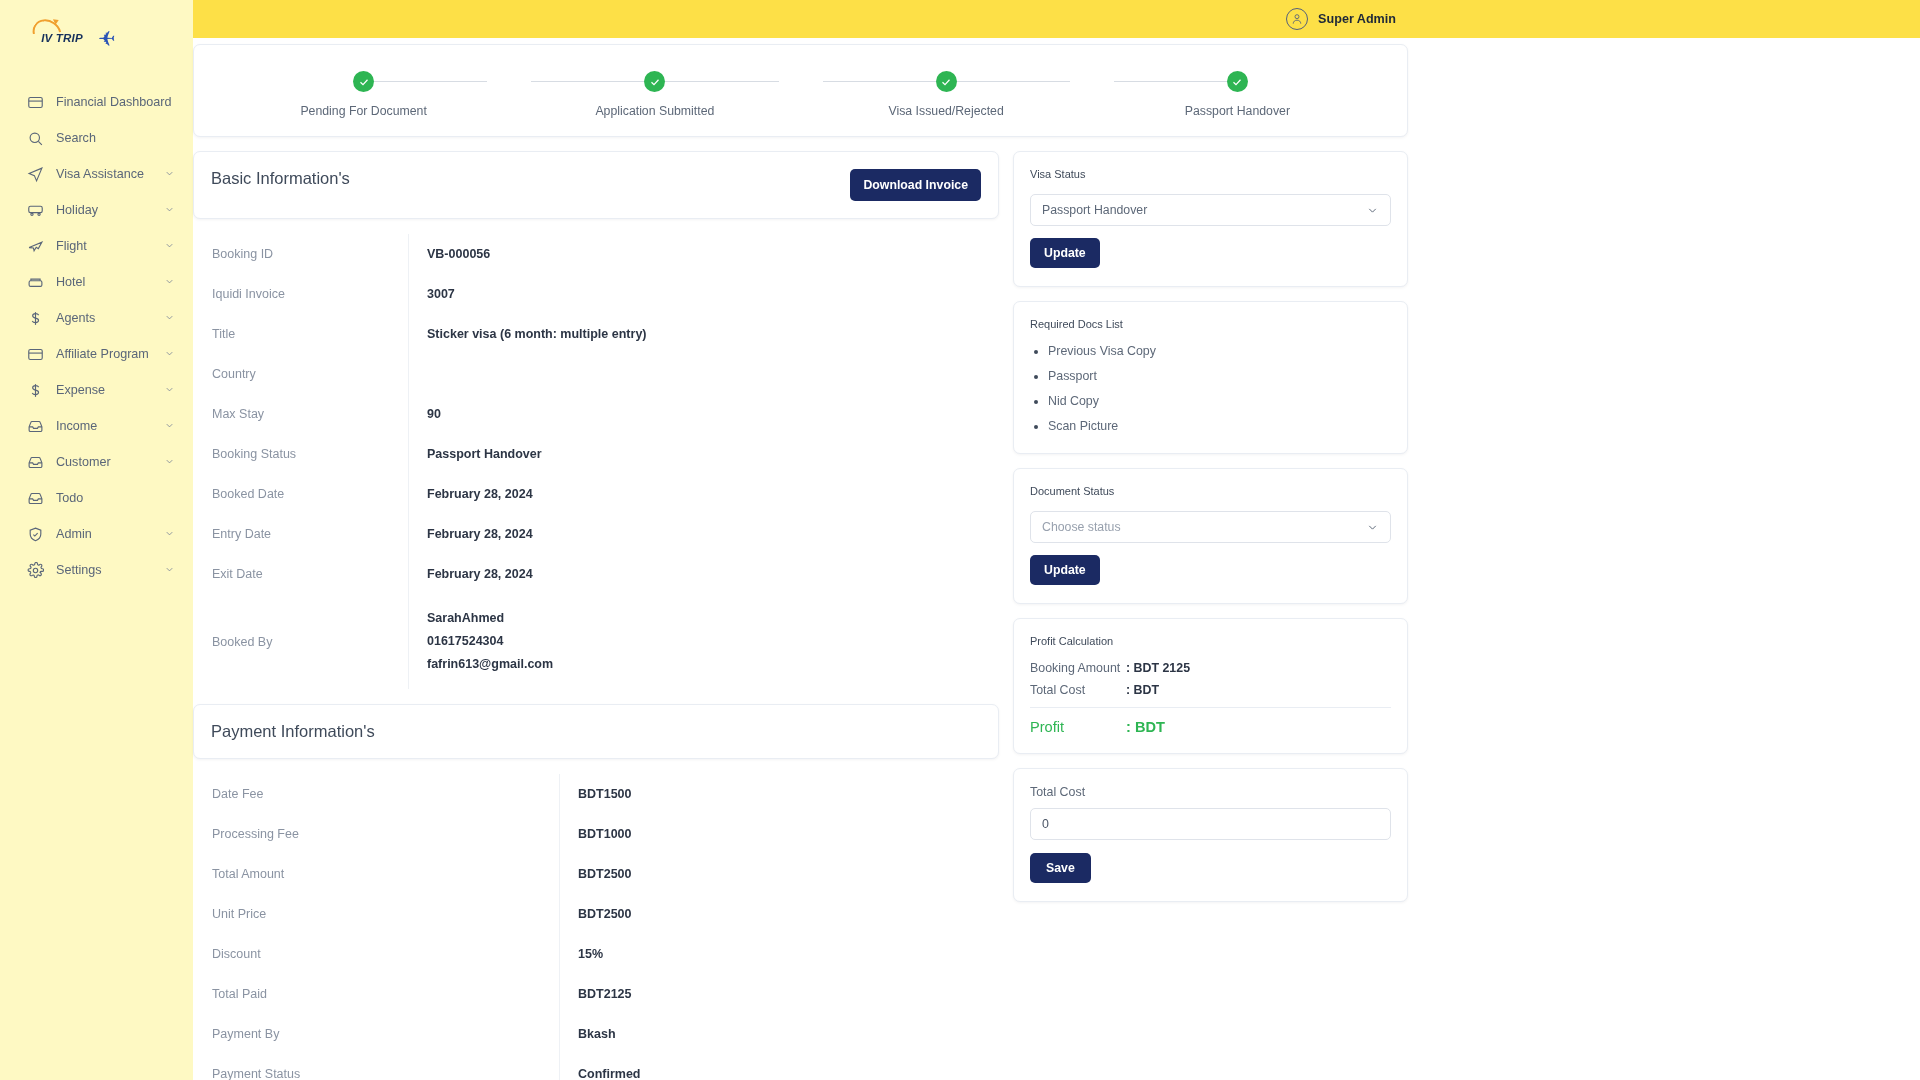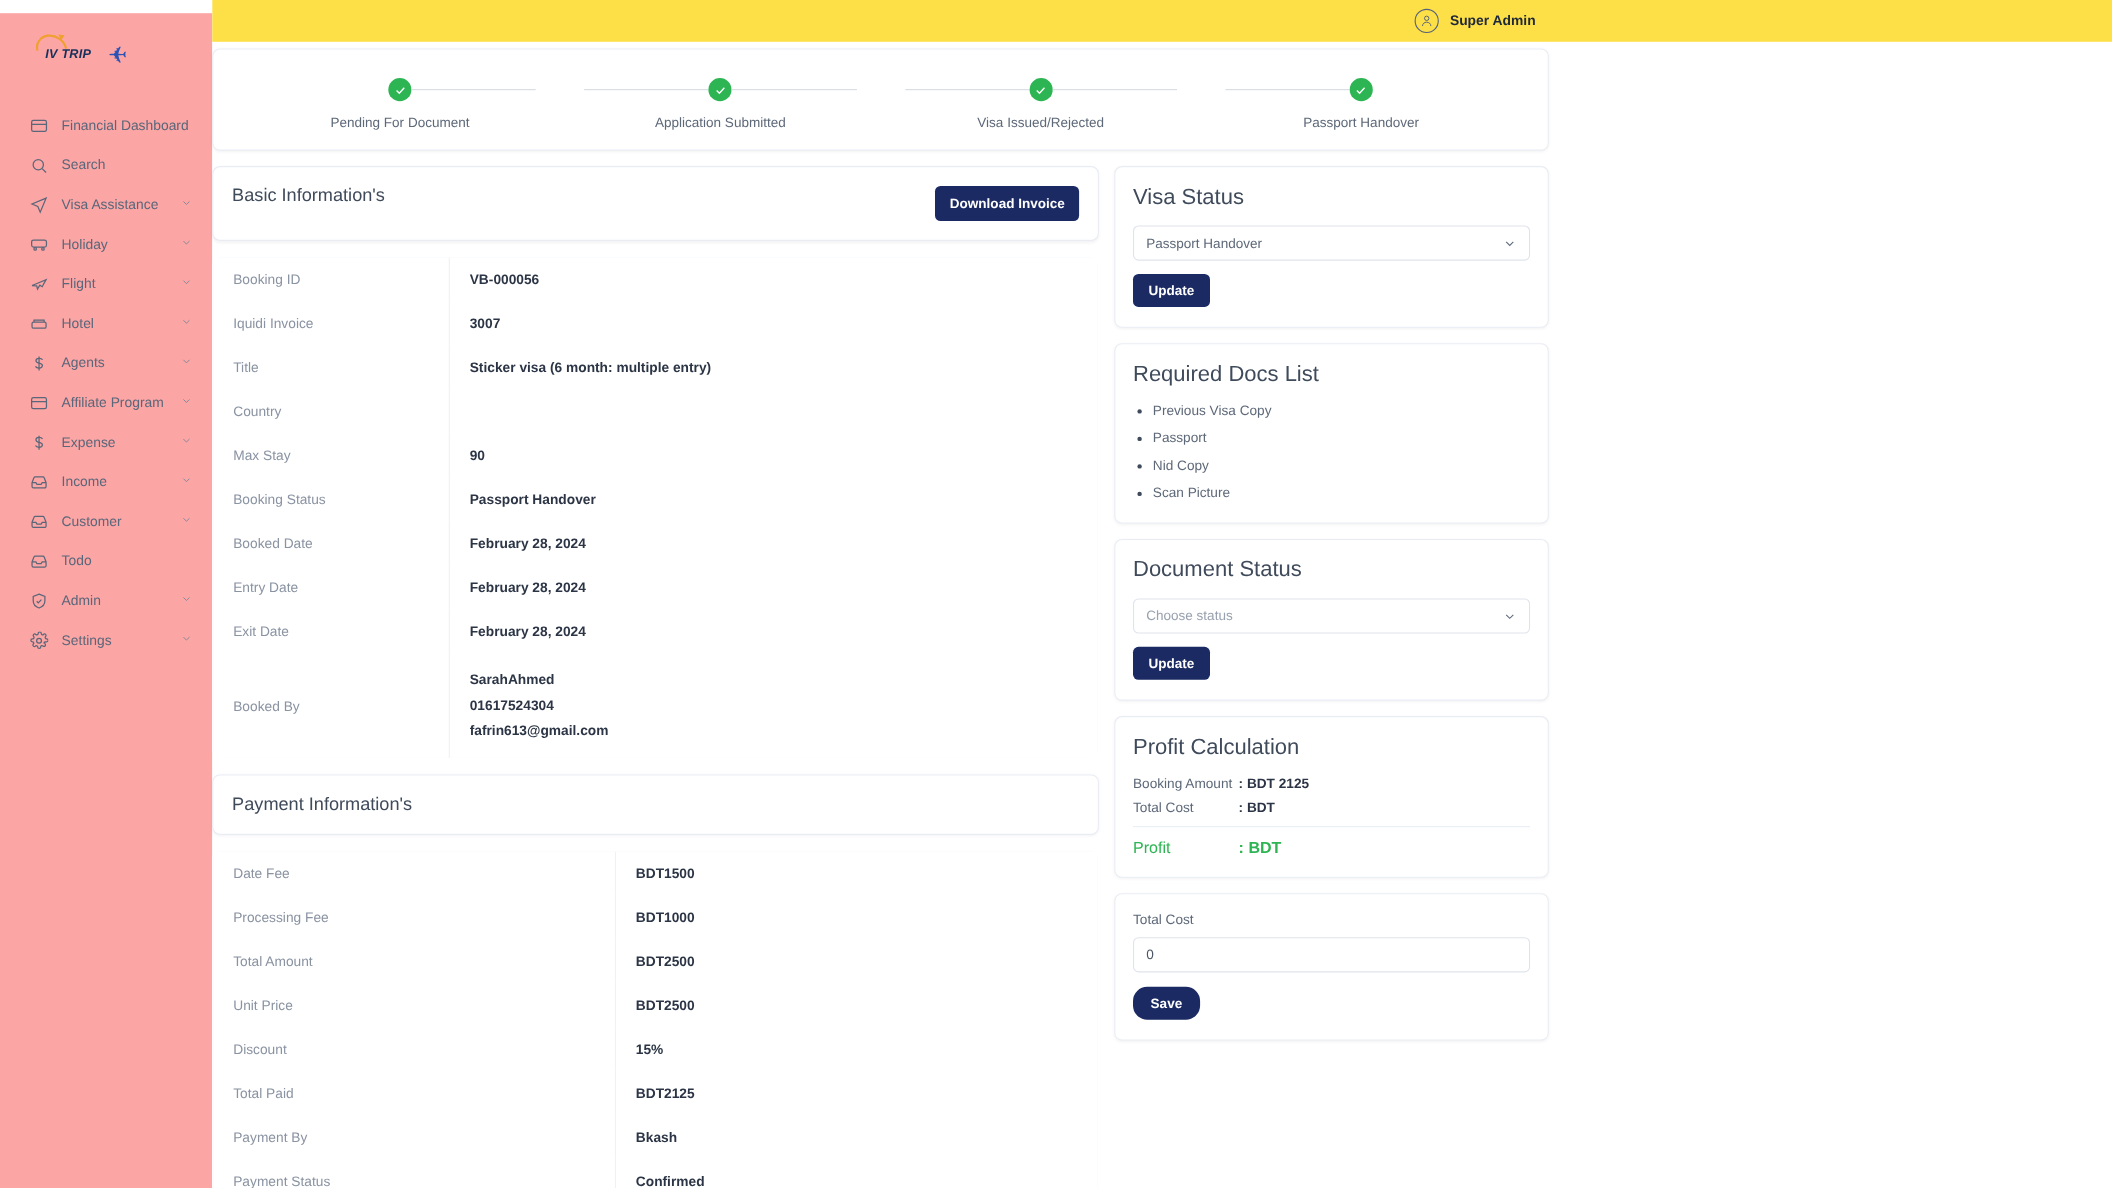--- a/index.html
+++ b/index.html
@@ -8,24 +8,23 @@
     width: 1920px; height: 1080px;
     font-family: "Liberation Sans", sans-serif;
     background: #ffffff;
     overflow: hidden;
   }
   .app { display: flex; width: 1920px; height: 1080px; }
 
   
   .sidebar {
     width: 193px; min-width: 193px;
-    background: #fca5a5;
+    background: #fef9c3;
     padding-top: 12px;
     position: relative;
-    margin-top: 12px;
   }
   .brand {
     display: flex; align-items: center; gap: 10px;
     padding: 8px 0 0 36px;
     height: 44px;
   }
   .brand-logo {
     position: relative;
     width: 52px; height: 26px;
     display: flex; align-items: center; justify-content: center;
@@ -133,39 +132,39 @@
   .panel-title { font-size: 16.5px; color: #3f4a5a; font-weight: normal; }
 
   .btn {
     border: none; border-radius: 5px; cursor: pointer;
     font-family: "Liberation Sans", sans-serif;
     font-weight: bold; color: #fff;
     background: #1b2a63;
   }
   .btn-download { font-size: 12.3px; padding: 9px 13px; margin-left: 32px; }
   .btn-update { font-size: 12.3px; padding: 8px 14px; }
-  .btn-save { font-size: 12.3px; padding: 8px 16px; border-radius: 13px; }
+  .btn-save { font-size: 12.3px; padding: 8px 16px; }
 
   
   .info-table { width: 100%; border-collapse: collapse; background:#fff;
     border: 1px solid #e9edf3; border-radius: 7px; overflow: hidden; }
   .info-table tr { border-bottom: 1px solid #eef1f5; }
   .info-table tr:last-child { border-bottom: none; }
   .info-table td { padding: 13px 18px; vertical-align: middle; font-size: 12.5px; }
   .td-label { color: #8a93a2; width: 215px; border-right: 1px solid #eef1f5; }
   .td-value { color: #2c3545; font-weight: bold; }
   .booked-by-line { line-height: 23px; }
 
   .pay-table .td-label { width: 366px; }
 
   .section-card { margin-top: 14px; }
 
   
   .rcard { padding: 16px 16px 18px; margin-bottom: 14px; }
-  .rcard-title { font-size: 20px; color: #3f4a5a; margin-bottom: 14px; }
+  .rcard-title { font-size: 11px; color: #3f4a5a; margin-bottom: 14px; }
   .select-box {
     width: 100%; height: 32px;
     border: 1px solid #dfe3ea; border-radius: 5px;
     background: #fff;
     display: flex; align-items: center; justify-content: space-between;
     padding: 0 11px;
     font-size: 12.3px; color: #5d6878;
     margin-bottom: 12px; cursor: pointer;
   }
   .select-box.placeholder { color: #98a1ae; }

